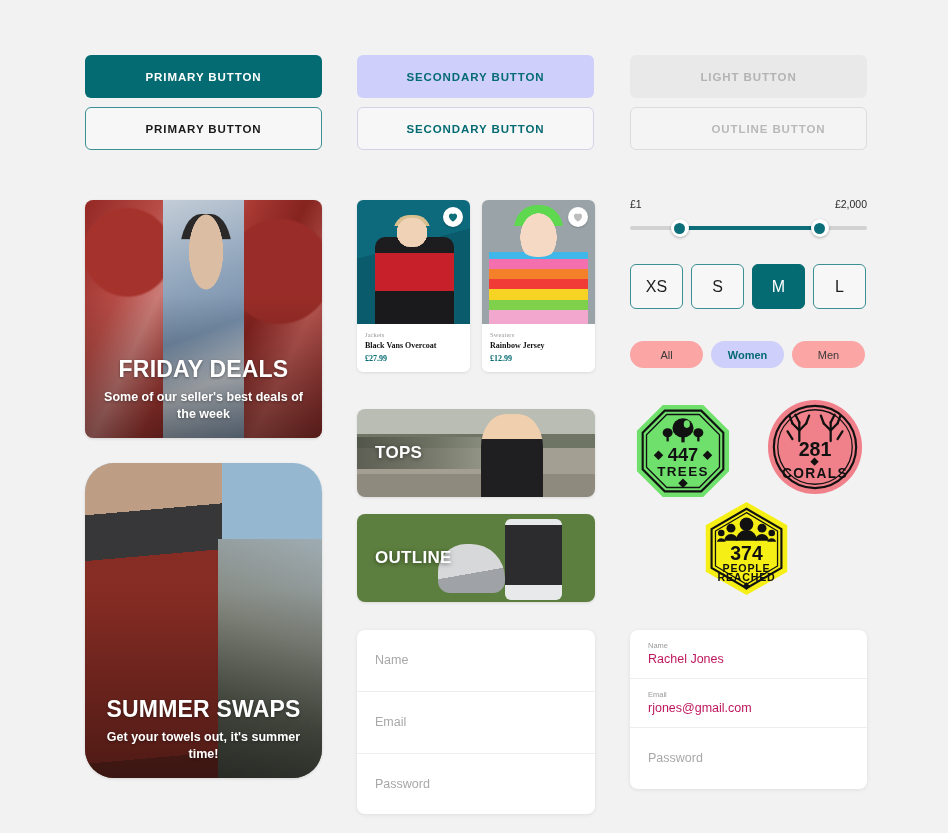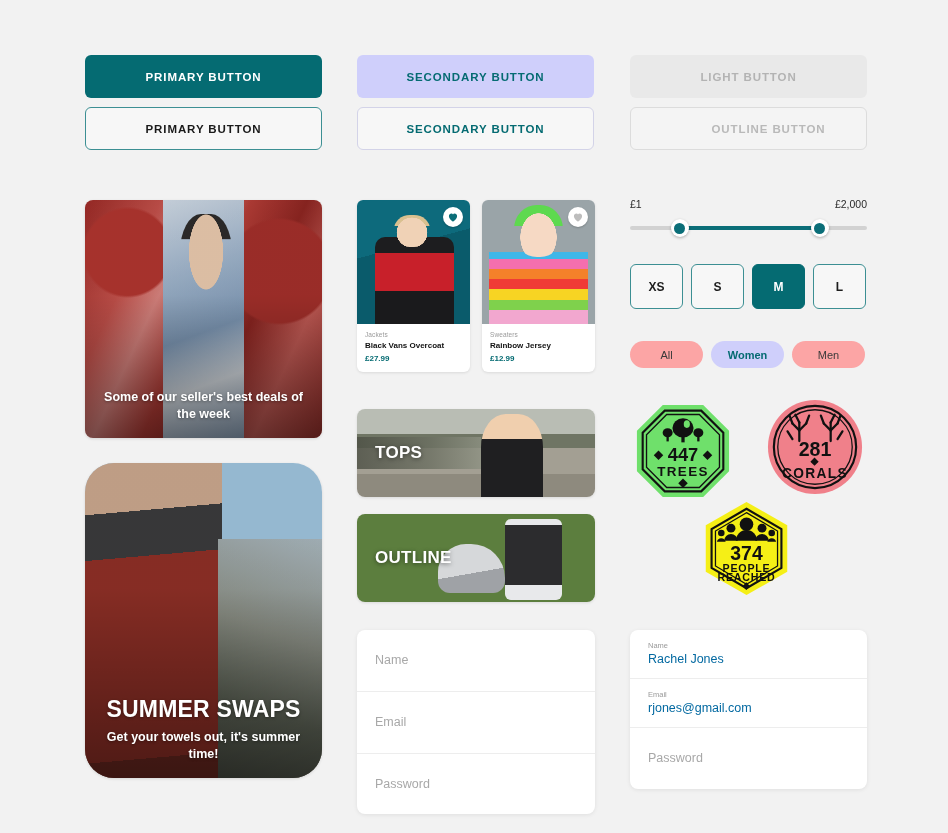--- a/index.html
+++ b/index.html
@@ -129,21 +129,21 @@
                 linear-gradient(180deg,#5ed94f 0 40%, transparent 41%);
     border-radius: 46%;
   }
   .fav {
     position: absolute; top: 7px; right: 7px;
     width: 20px; height: 20px; border-radius: 50%;
     background: #FFFFFF; display:flex; align-items:center; justify-content:center;
     box-shadow: 0 1px 2px rgba(0,0,0,0.20); cursor: pointer;
   }
   .fav svg { display:block; }
-  .product-meta { padding: 7px 0 9px 8px; }
+  .product-meta { padding: 7px 0 9px 8px; font-family: Liberation Serif, serif; }
   .product-cat   { font-size: 6.5px; color: #9A9A9A; margin-bottom: 3px; letter-spacing:0.1px;}
   .product-name  { font-size: 8px; color: #111; font-weight: bold; margin-bottom: 4px; }
   .product-price { font-size: 8px; color: #056B72; font-weight: bold; }
 
   
   .cat-card {
     position: relative; width: 238px; height: 88px;
     border-radius: 8px; overflow: hidden; cursor: pointer;
     box-shadow: 0 1px 3px rgba(0,0,0,0.10);
   }
@@ -184,21 +184,21 @@
   .slider-handle i {
     width: 11px; height: 11px; border-radius: 50%; background: #0B6E78; display:block;
   }
 
   
   .size-row { display: flex; gap: 8px; }
   .size-btn {
     width: 53px; height: 45px; border-radius: 6px;
     border: 1px solid #3C8F93; background: #F7F7F7; color: #1D1D1D;
     display: flex; align-items: center; justify-content: center;
-    font-size: 12px; font-weight: bold; cursor: pointer;
+    font-size: 16px; font-weight: normal; cursor: pointer;
   }
   .size-btn.selected { background: #056B72; color: #FFFFFF; border-color: #056B72; }
 
   
   .pill-row { display: flex; gap: 8px; }
   .pill {
     width: 73px; height: 27px; border-radius: 14px;
     background: #fca5a5; color: #3A3A3A;
     display: flex; align-items: center; justify-content: center;
     font-size: 11px; cursor: pointer; font-weight: normal;
@@ -214,21 +214,21 @@
   .form-card {
     background: #FFFFFF; border-radius: 8px; overflow: hidden;
     box-shadow: 0 1px 4px rgba(0,0,0,0.08);
   }
   .form-field {
     padding: 15px 18px; border-bottom: 1px solid #EDEDED; cursor: text;
   }
   .form-field:last-child { border-bottom: none; }
   .field-ph { font-size: 12.5px; color: #A8A8A8; line-height: 1.5; }
   .field-label { font-size: 7.5px; color: #9A9A9A; margin-bottom: 2px; }
-  .field-value { font-size: 12.5px; color: #0369a1; }
+  .field-value { font-size: 12.5px; color: #be185d; }
   .form-field.empty { padding: 21px 18px; }
   .form-field.filled { padding: 11px 18px 12px 18px; }
 </style>
 </head>
 <body>
 
 <div class="page">
 
   <div class="col" id="col-left">
 
@@ -236,20 +236,21 @@
       <div class="btn btn-primary-solid">PRIMARY BUTTON</div>
     </div>
     <div class="btn-row" style="top:107px;left:0;">
       <div class="btn btn-primary-outline">PRIMARY BUTTON</div>
     </div>
 
     <div style="position:absolute;top:200px;left:0;height:238px;" class="hero">
       <div class="ph art-friday"></div>
       <div class="hero-overlay"></div>
       <div class="hero-text">
+        <div class="hero-title">FRIDAY DEALS</div>
         <div class="hero-sub">Some of our seller's best deals of the week</div>
       </div>
     </div>
 
     <div style="position:absolute;top:463px;left:0;height:315px;border-radius:29px;" class="hero">
       <div class="ph art-summer"></div>
       <div class="hero-overlay"></div>
       <div class="hero-text">
         <div class="hero-title">SUMMER SWAPS</div>
         <div class="hero-sub">Get your towels out, it's summer time!</div>

